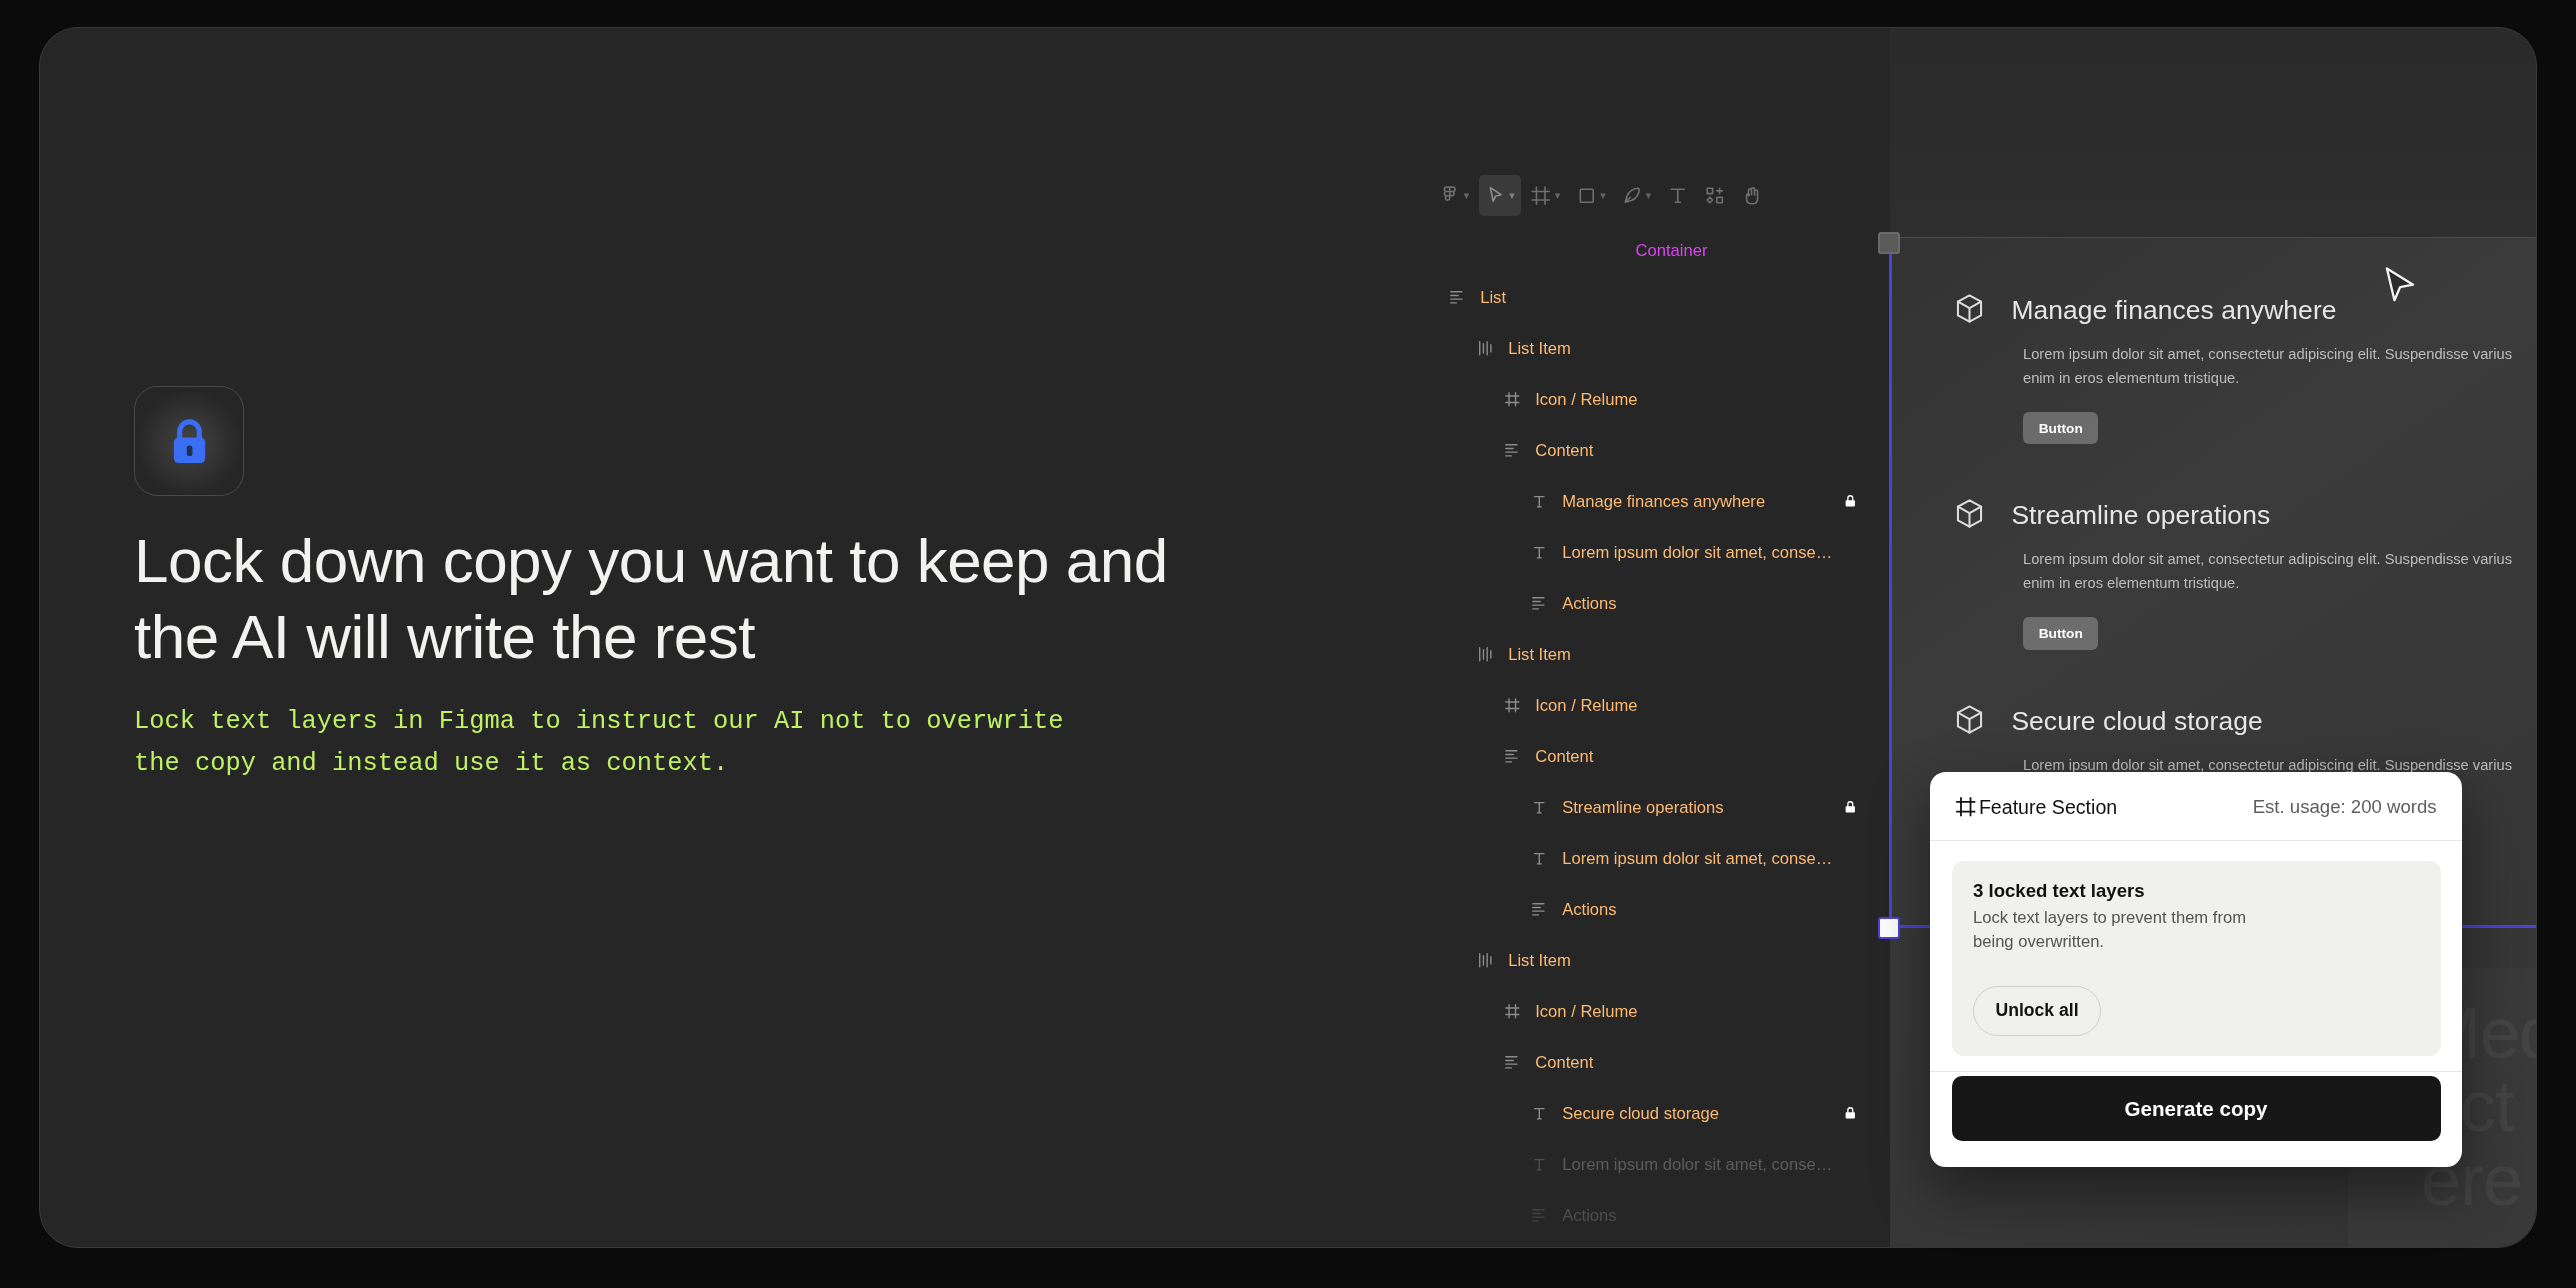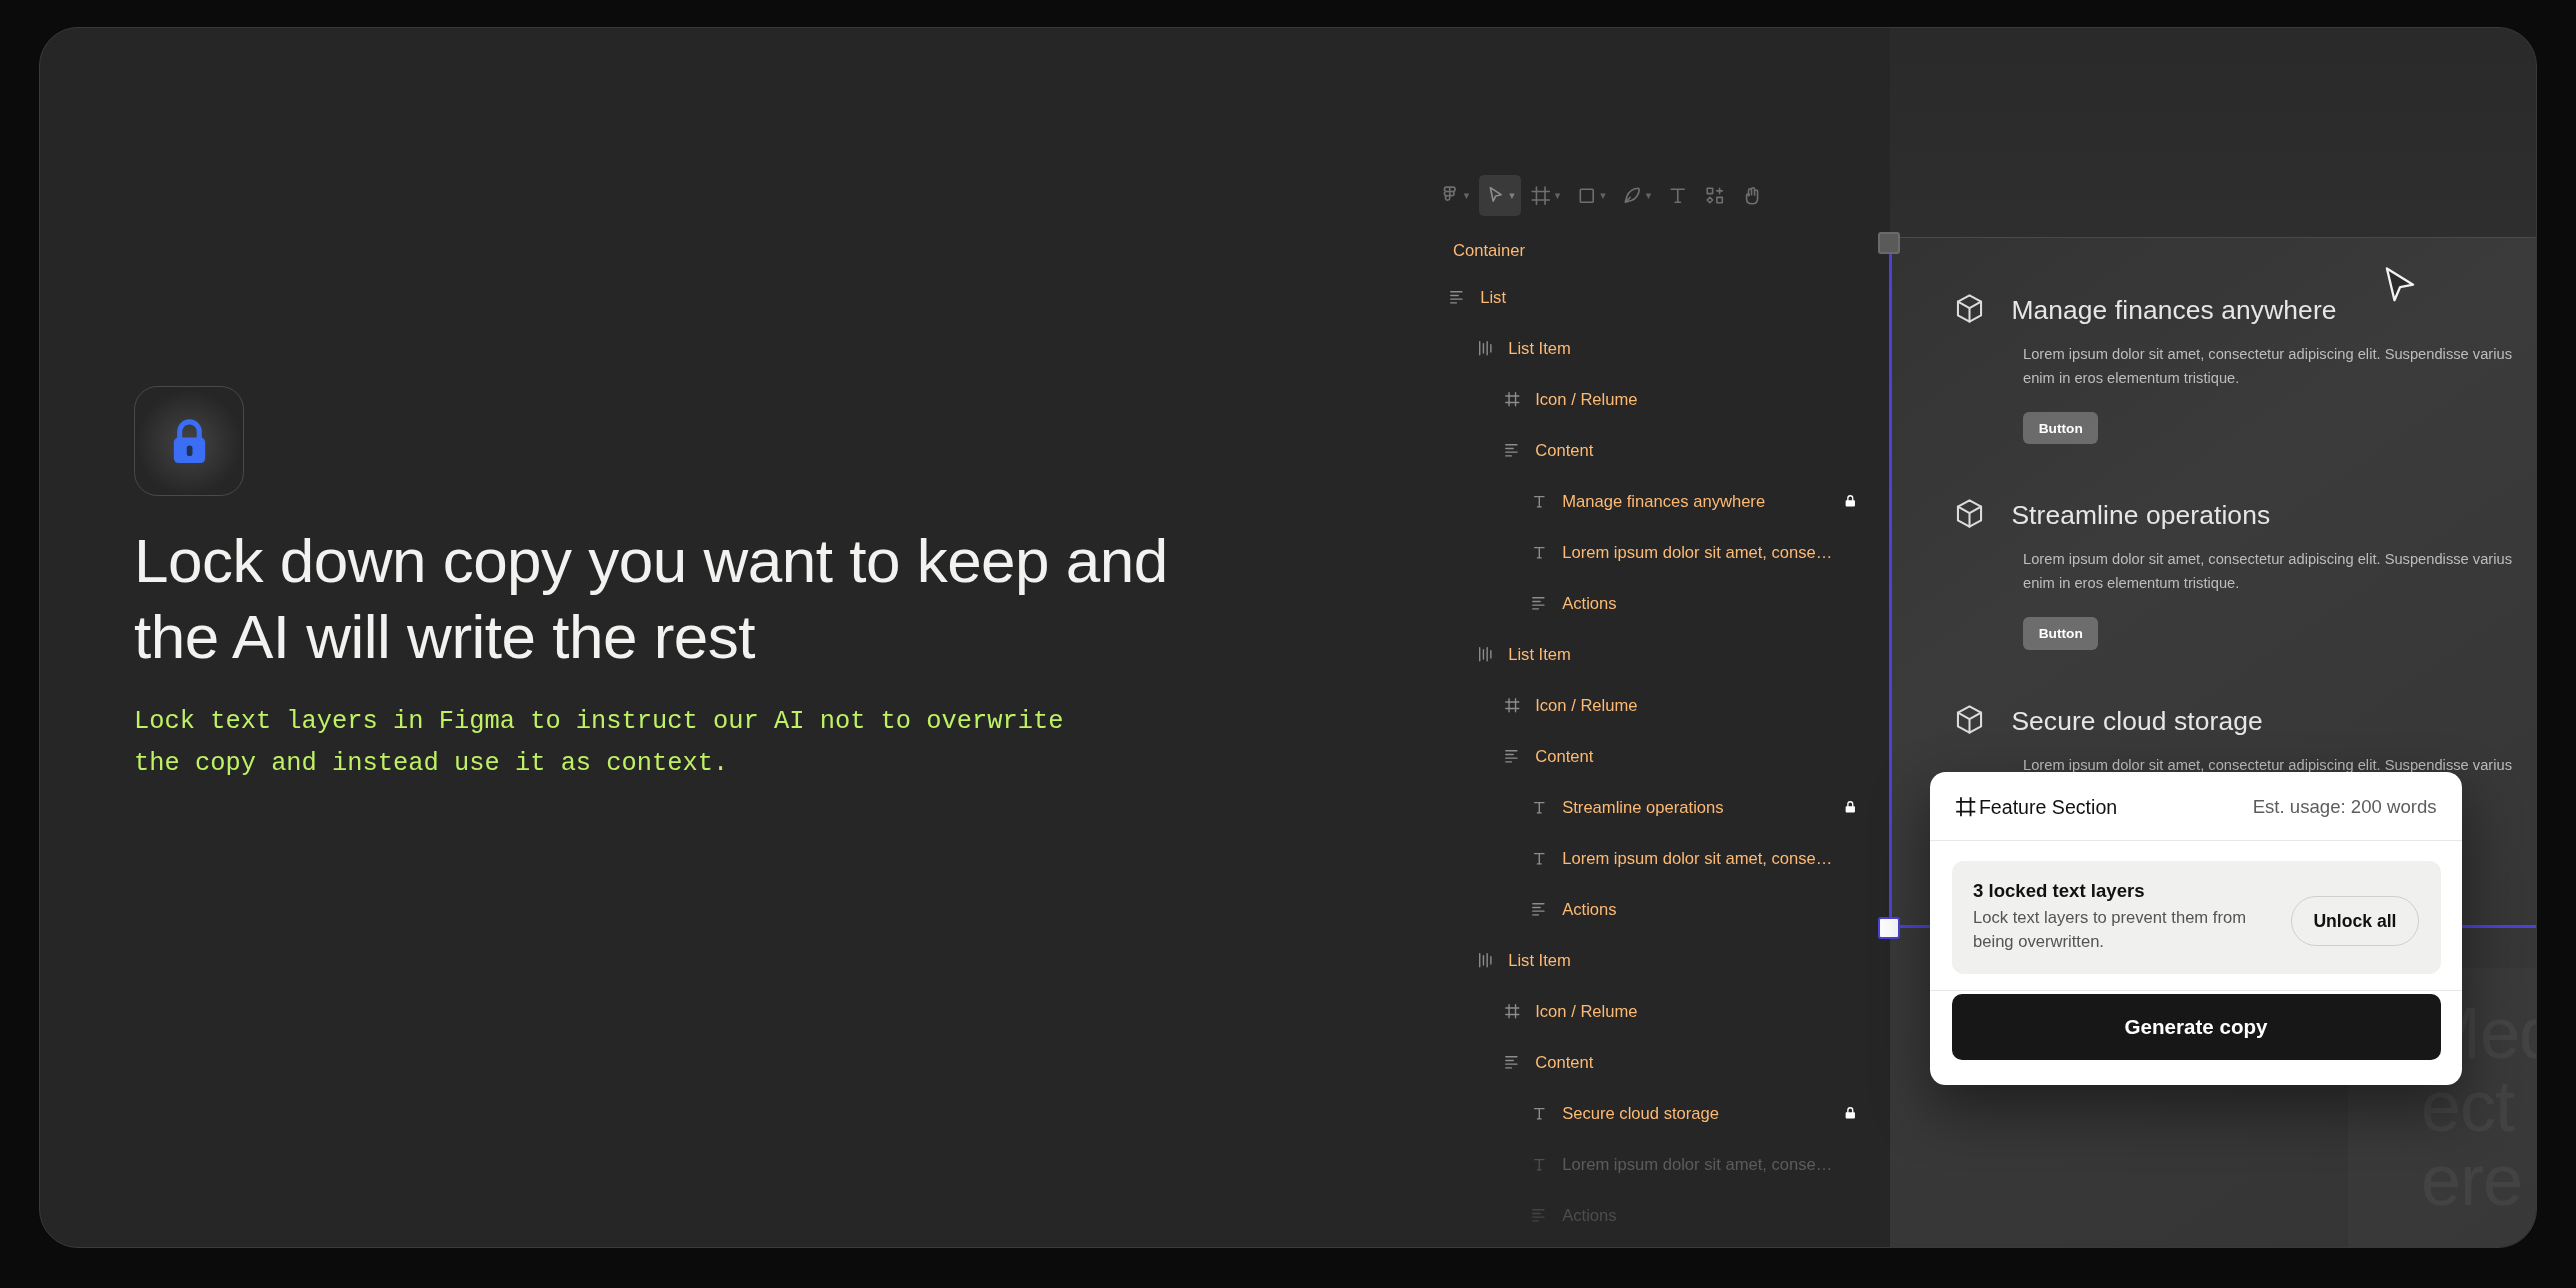--- a/index.html
+++ b/index.html
@@ -92,21 +92,21 @@
     color: #fdba74; font-size: 16.6px; white-space: nowrap;
   }
   .layer-row .lr-icon {
     width: 25.4px; display: flex; align-items: center; justify-content: center;
     color: #8d8d8d; flex: 0 0 25.4px;
   }
   .layer-row .lr-label { margin-left: 9.8px; }
   .layer-row .lr-lock { margin-left: auto; margin-right: 31px; color: #ffffff; display: flex; }
   .layer-row.dim { color: #6a6a6a; }
   .layer-row.dim .lr-icon { color: #5a5a5a; }
-  .layer-row.root { color: #fdba74; padding-left: 0; height: 43px; }
+  .layer-row.root { color: #d946ef; padding-left: 0; height: 43px; justify-content: center; }
 
   
   .fig-canvas {
     position: absolute; left: 480px; top: 0;
     width: 687px; height: 1221px;
     background: linear-gradient(145deg,#2f2f2f 0%, #3b3b3b 40%, #343434 100%);
     border-top-left-radius: 0;
   }
   .canvas-topstrip {
     position: absolute; left: 0; top: 0; right: 0; height: 210px;
@@ -181,21 +181,21 @@
     border-bottom: 1px solid #e6e6e6;
   }
   .popup-head .ph-icon { color: #111; display: flex; }
   .popup-title { font-size: 19.6px; color: #111111; font-weight: 400; }
   .popup-usage { margin-left: auto; font-size: 18.6px; color: #5d5d5d; font-weight: 400; }
 
   .popup-body { padding: 19.6px 21.5px 15.7px 21.5px; }
   .notice {
     background: #f0f0ee; border-radius: 11.7px;
     padding: 19.6px 21.5px;
-    display: flex; align-items: flex-start; gap: 15.7px;
+    display: flex; align-items: flex-start; gap: 15.7px; flex-direction: column;
   }
   .notice-txt { flex: 1; }
   .notice-title { font-size: 18.6px; color: #111111; font-weight: 700; }
   .notice-desc { margin-top: 4px; font-size: 16.6px; line-height: 1.45; color: #545454; max-width: 274px; }
   .notice-btn {
     flex: 0 0 auto; margin-top: 15.7px;
     background: #f0f0ee; border: 1px solid #cfcfcd; border-radius: 978px;
     padding: 13.7px 21.5px; font-size: 17.6px; font-weight: 700; color: #111111;
     cursor: pointer; white-space: nowrap;
   }

